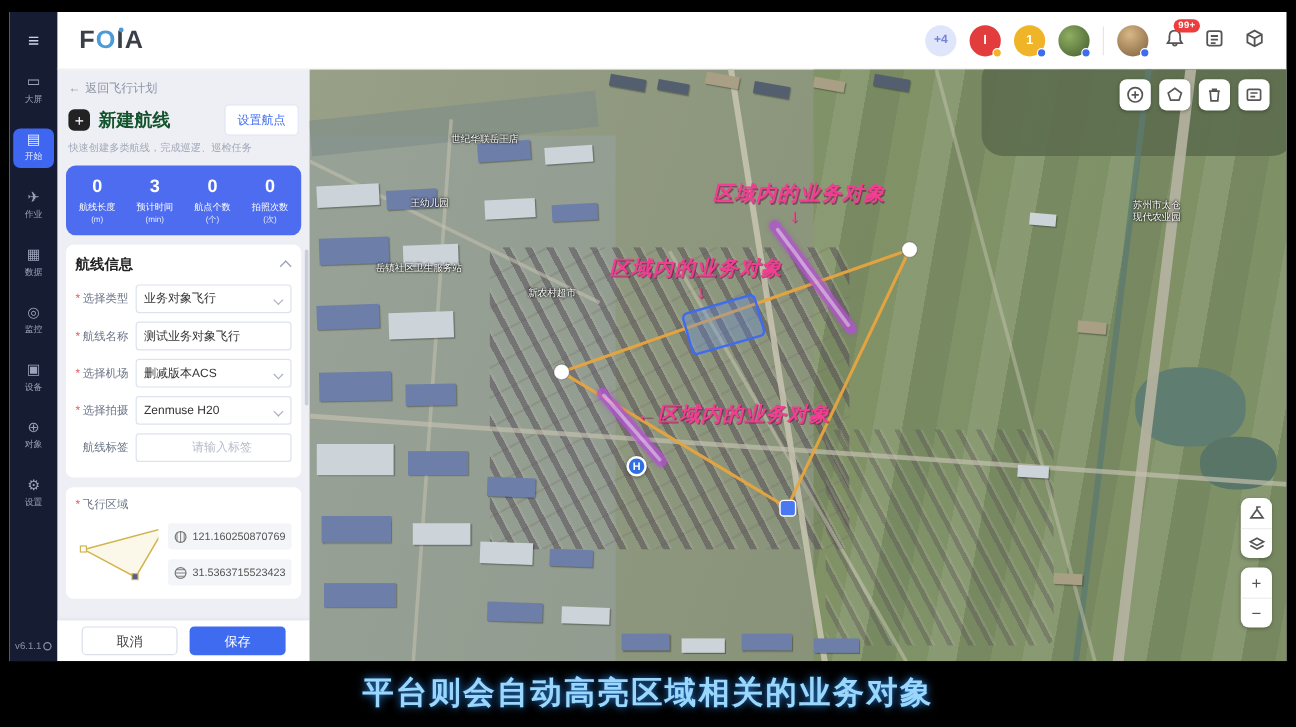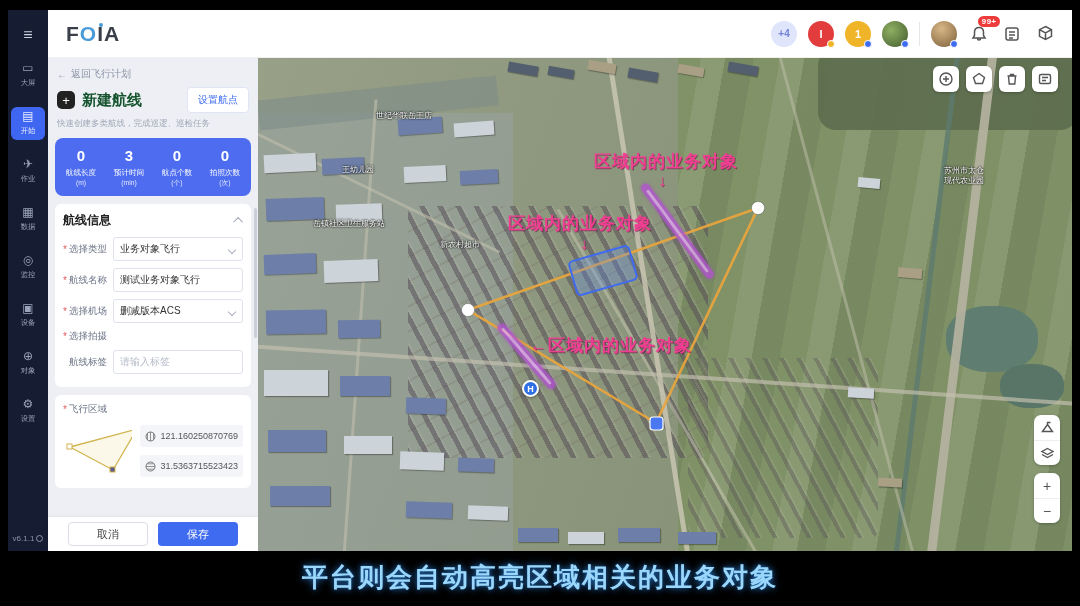--- a/index.html
+++ b/index.html
@@ -42,21 +42,21 @@
   .av { position:relative; width:26px; height:26px; border-radius:50%; color:#fff;
     font-size:11px; font-weight:bold; display:flex; align-items:center; justify-content:center; }
   .av .dot { position:absolute; right:-1px; bottom:-1px; width:8px; height:8px;
     border-radius:50%; border:1.5px solid #fff; }
   .av-red { background:#e23c3c; } .av-red .dot { background:#f0b428; }
   .av-yel { background:#f0b428; } .av-yel .dot { background:#3f6bf0; }
   .av-grn { background:radial-gradient(circle at 35% 35%, #8fae62, #415c2e); }
   .av-dog { background:radial-gradient(circle at 40% 30%, #d8b786, #7c5f3b); }
   .av-grn .dot, .av-dog .dot { background:#3f6bf0; }
   .hdr-div { width:1px; height:24px; background:#e6e6e6; }
-  .hicon { position:relative; width:22px; height:22px; display:flex; align-items:center;
+  .hicon { position:relative; width:22px; height:22px; display:flex; 
     justify-content:center; cursor:pointer;font-family:Liberation Mono, monospace; }
   .hicon svg { stroke:#555; fill:none; stroke-width:1.5; }
   .badge { position:absolute; top:-7px; right:-10px; background:#ee3b3b; color:#fff;
     font-size:8px; font-weight:bold; border-radius:7px; padding:1px 4px; line-height:9px; }
 
   .content { flex:1; display:flex; min-height:0; }
 
   
   .panel { width:210px; background:#edeff4; display:flex; flex-direction:column;
     flex-shrink:0; position:relative; }
@@ -84,21 +84,21 @@
     border-top:1.5px solid #98a0b0; transform:rotate(45deg) translateY(2px); }
   .frow { display:flex; align-items:center; margin-bottom:7px; }
   .req { color:#e25b5b; font-size:10px; width:6px; }
   .req.empty { visibility:hidden; }
   .flabel { width:44px; font-size:9.5px; color:#6b7486; flex-shrink:0; }
   .ctrl { flex:1; height:24px; background:#fff; border:1px solid #dde2ec; border-radius:3px;
     display:flex; align-items:center; padding:0 6px; font-size:10px; color:#333;
     position:relative; cursor:pointer; white-space:nowrap; overflow:hidden; }
   .ctrl.select::after { content:""; position:absolute; right:7px; top:9px; width:5px; height:5px;
     border-right:1.2px solid #aab1c0; border-bottom:1.2px solid #aab1c0; transform:rotate(45deg); }
-  .ctrl .ph { color:#b6bcc9; }
+  .ctrl .ph { color:#b6bcc9;margin-left:40px; }
 
   .area-label-row { display:flex; align-items:center; margin-bottom:4px; }
   .area-flex { display:flex; gap:8px; align-items:center; }
   .coord-col { flex:1; display:flex; flex-direction:column; gap:8px; }
   .coord-chip { background:#f3f5f8; border-radius:3px; height:22px; display:flex;
     align-items:center; gap:4px; padding:0 5px; font-size:9px; color:#555; }
   .coord-chip svg { flex-shrink:0; }
 
   .panel-footer { height:34px; background:#fff; display:flex; align-items:center;
     justify-content:center; gap:10px; flex-shrink:0; box-shadow:0 -1px 3px rgba(0,0,0,.05); }
@@ -117,21 +117,21 @@
 
   .proad { position:absolute; height:9px; border-radius:5px; background:#b253cf; opacity:.8;
     transform-origin:left center; box-shadow:0 0 4px rgba(160,60,200,.6); }
   .proad::after { content:""; position:absolute; left:6%; top:3px; width:88%; height:3px;
     border-radius:2px; background:#e2aef2; opacity:.9; }
 
   .bluerect { position:absolute; border:2.5px solid #3f6bf0; background:rgba(95,135,245,.28);
     border-radius:5px; transform:rotate(-16deg); }
 
   .ann { position:absolute; font-size:17px; font-weight:bold; color:#f23e92;
-    text-shadow:1px 1px 0 rgba(110,0,60,.5); white-space:nowrap; letter-spacing:1px; }
+    text-shadow:1px 1px 0 rgba(110,0,60,.5); white-space:nowrap; letter-spacing:1px;font-style:italic; }
   .ann-arrow { position:absolute; font-size:16px; font-weight:bold; color:#f23e92;
     text-shadow:1px 1px 0 rgba(110,0,60,.5); }
 
   .map-label { position:absolute; font-size:8px; color:#fff;
     text-shadow:0 0 2px #000,0 0 2px #000; white-space:nowrap; }
   .map-label.wrap { white-space:normal; width:44px; line-height:10px; }
 
   .hmark { position:absolute; width:17px; height:17px; background:#2f6fe4; border:2px solid #fff;
     border-radius:50%; color:#fff; font-size:9px; font-weight:bold; display:flex;
     align-items:center; justify-content:center; box-shadow:0 1px 3px rgba(0,0,0,.4); }
@@ -309,20 +309,23 @@
               <div class="frow">
                 <span class="req">*</span>
                 <span class="flabel">选择机场</span>
                 <div class="ctrl select">
                     <span>删减版本ACS</span>
                   </div>
               </div>
               <div class="frow">
                 <span class="req">*</span>
                 <span class="flabel">选择拍摄</span>
+                <div class="ctrl select">
+                    <span>Zenmuse H20</span>
+                  </div>
               </div>
               <div class="frow">
                 <span class="req empty">*</span>
                 <span class="flabel">航线标签</span>
                 <div class="ctrl">
                     <span class="ph">请输入标签</span>
                   </div>
               </div>
             </div>
 

